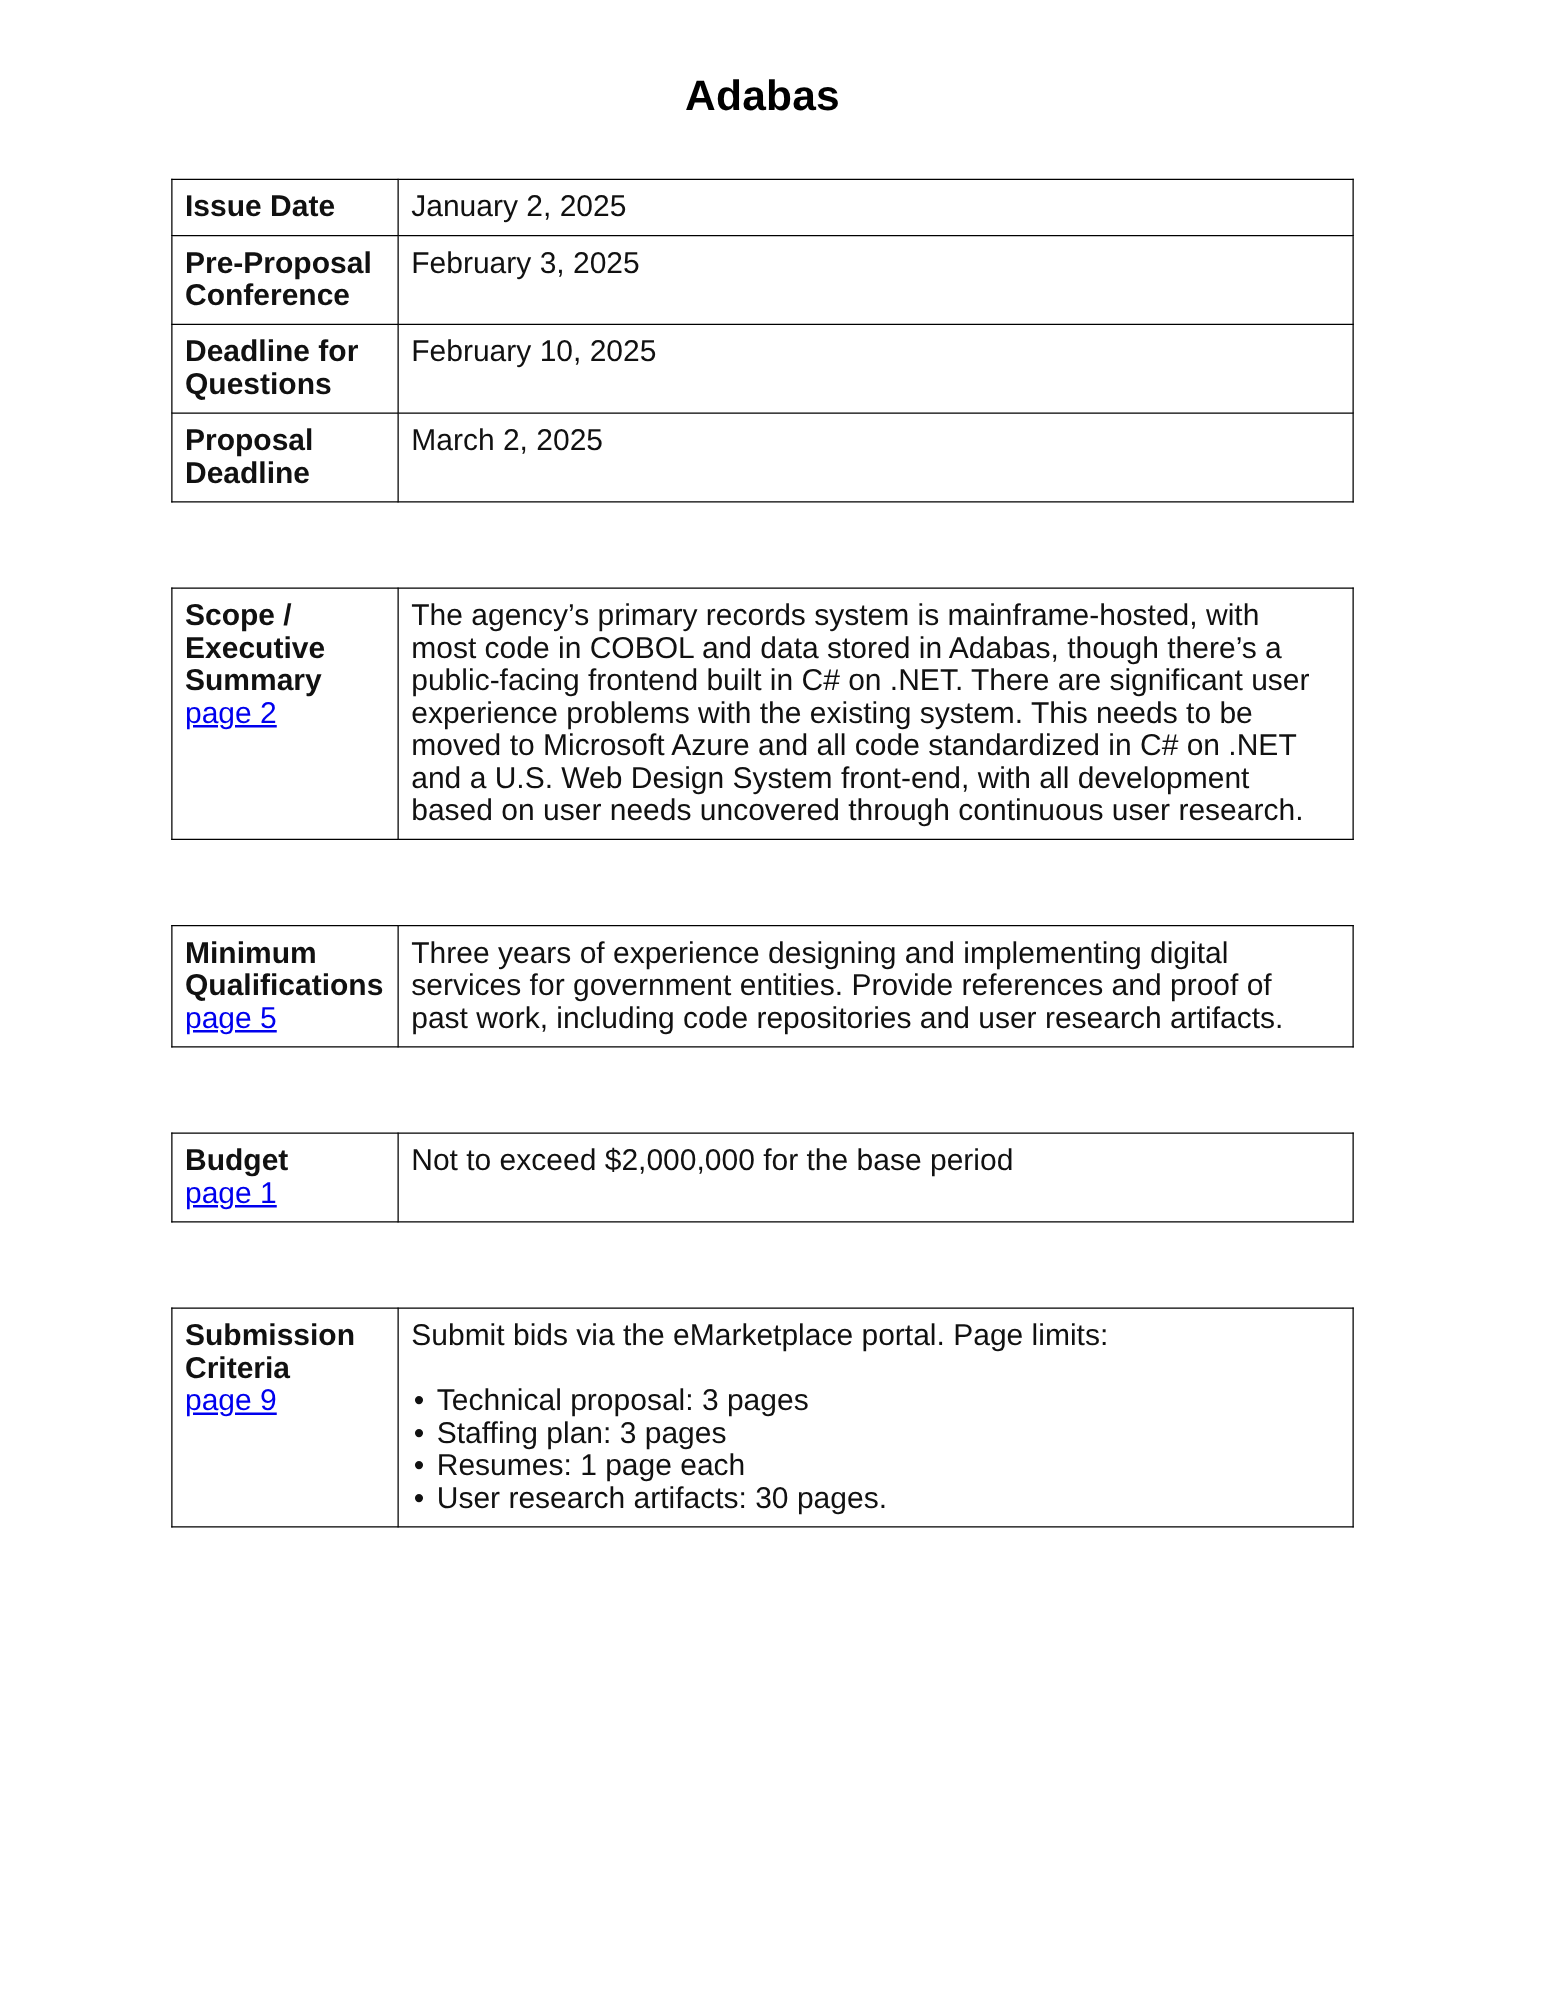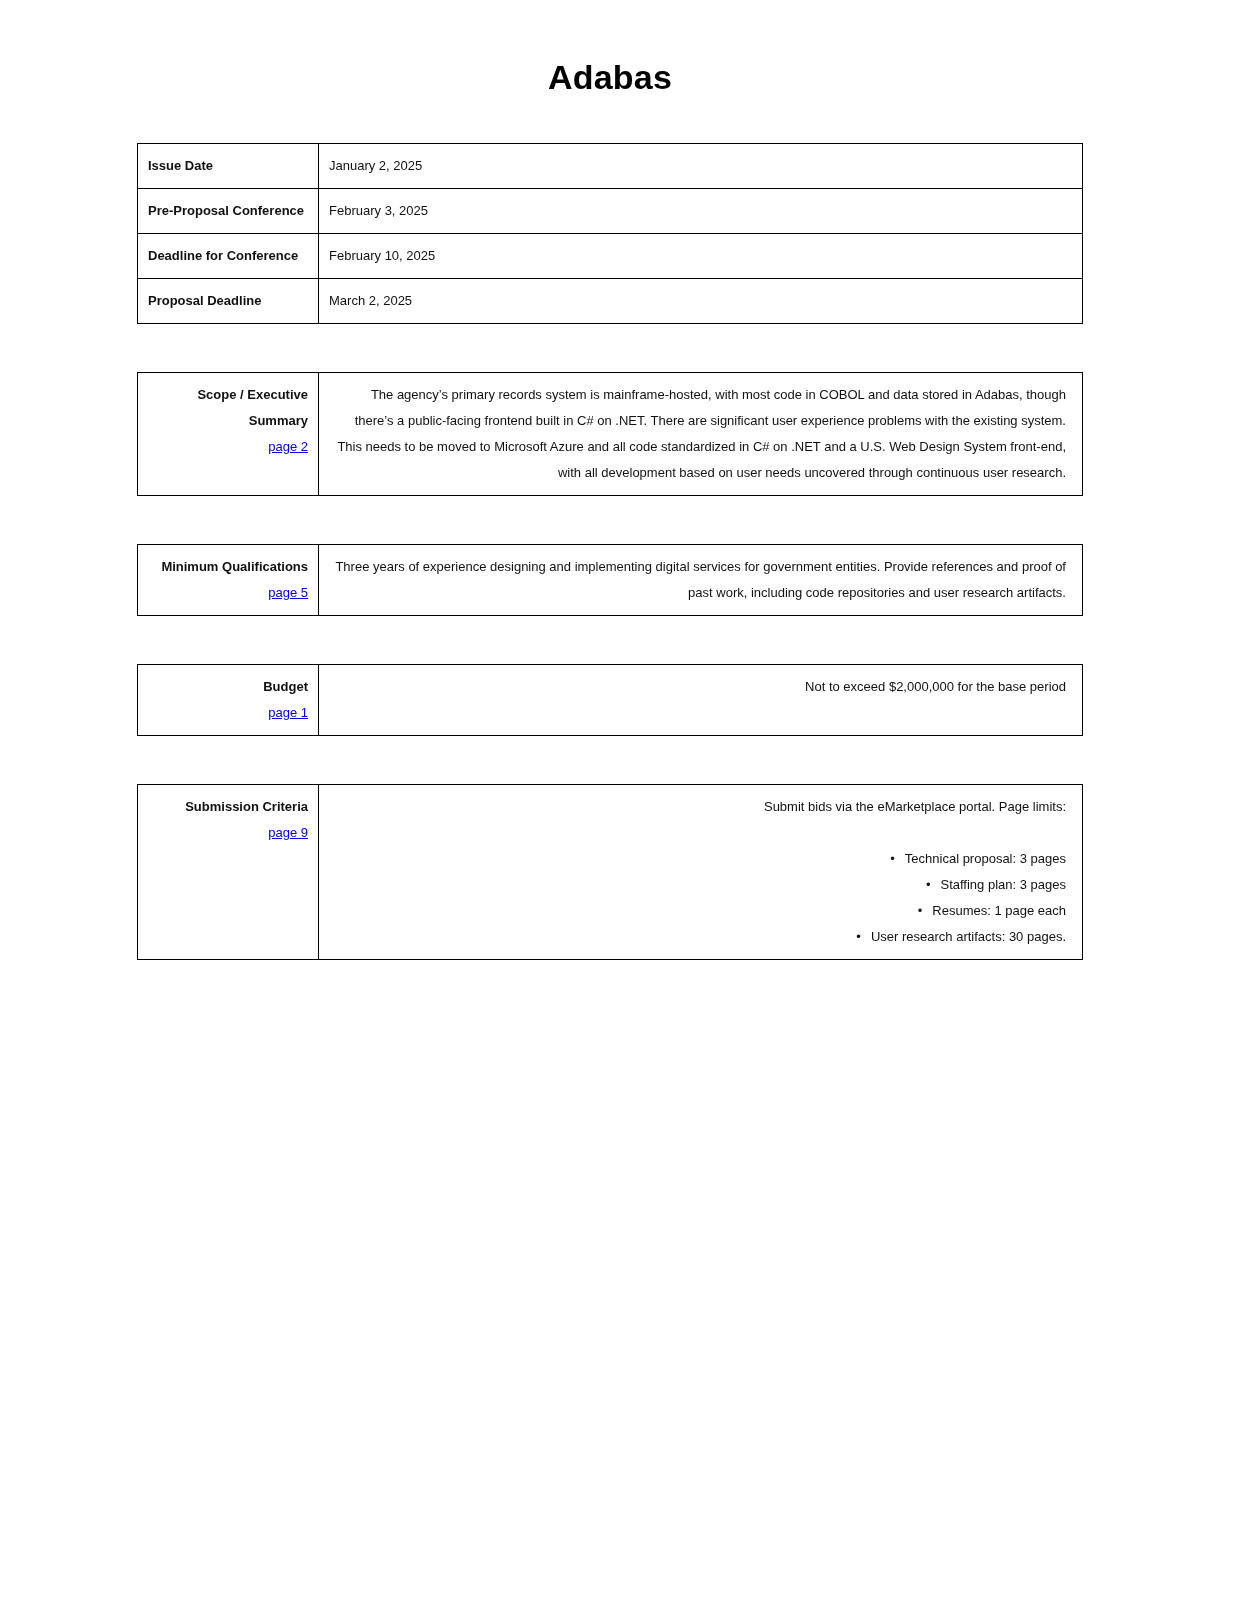--- a/index.html
+++ b/index.html
@@ -23,38 +23,37 @@
     font-size: 34px;
     font-weight: bold;
     letter-spacing: 0.2px;
     margin-bottom: 46px;
     color: #000000;
   }
   table.kv {
     width: 100%;
     border-collapse: collapse;
     table-layout: fixed;
-    font-size: 13px;
+    font-size: 24px;
     line-height: 26px;
   }
   table.kv td {
     border: 1px solid #000000;
     vertical-align: top;
     padding: 9px 10px 9px 10px;
   }
   table.kv td.label {
     width: 181px;
     font-weight: bold;
   }
   table.kv td.value {
     padding-right: 16px;
   }
   table.section {
-    margin-top: 48px;
-    text-align: right;
+    margin-top: 68px;
   }
   .sec-title {
     font-weight: bold;
   }
   a.page-link {
     font-weight: normal;
     color: #0000EE;
     display: inline-block;
   }
   ul.bullets {
@@ -78,21 +77,21 @@
     <tbody>
       <tr>
         <td class="label">Issue Date</td>
         <td class="value">January 2, 2025</td>
       </tr>
       <tr>
         <td class="label">Pre-Proposal Conference</td>
         <td class="value">February 3, 2025</td>
       </tr>
       <tr>
-        <td class="label">Deadline for Conference</td>
+        <td class="label">Deadline for Questions</td>
         <td class="value">February 10, 2025</td>
       </tr>
       <tr>
         <td class="label">Proposal Deadline</td>
         <td class="value">March 2, 2025</td>
       </tr>
     </tbody>
   </table>
 
   <table class="kv section">

